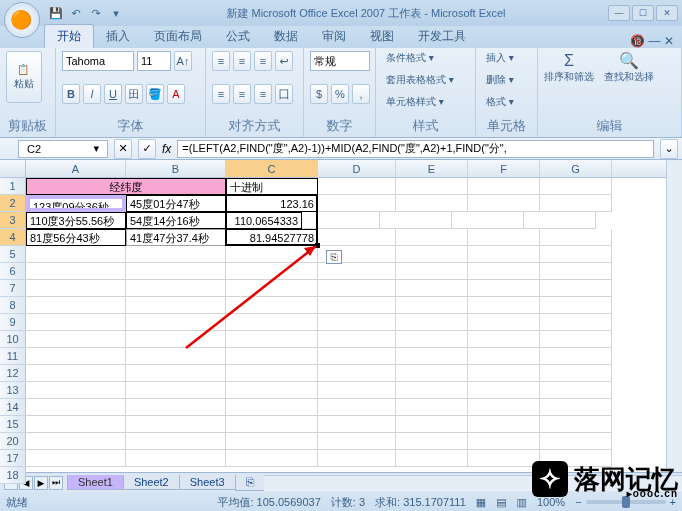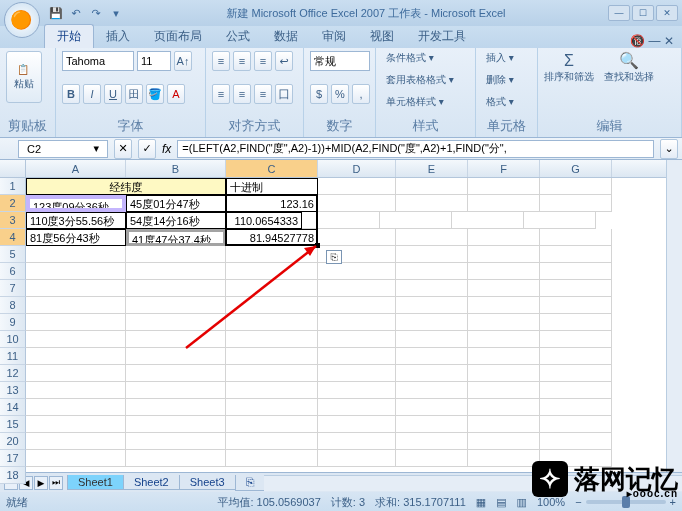--- a/index.html
+++ b/index.html
@@ -32,28 +32,28 @@
 .col-headers { display:flex; height: 18px; background: linear-gradient(#f4f8fc,#dce7f2); border-bottom:1px solid #b3c6db;}
 .rowhead-corner { width: 26px; border-right:1px solid #b3c6db;}
 .colh { border-right:1px solid #c8d5e4; text-align:center; font-size:11px; color:#3b5f86; line-height:18px;}
 .grid-body { display:flex;}
 .row-headers { width: 26px; background: linear-gradient(90deg,#f4f8fc,#dce7f2);}
 .rowh { height: 17px; border-bottom:1px solid #c8d5e4; border-right:1px solid #b3c6db; text-align:center; font-size:11px; color:#3b5f86; line-height:17px;}
 .cells { position:relative;}
 .crow { display:flex; height: 17px;}
 .cell { border-right:1px solid #d4d4d4; border-bottom:1px solid #d4d4d4; font-size:11px; padding:0 3px; line-height:17px; overflow:hidden; white-space:nowrap; background:#fff;}
 .cell.right { text-align:right;}
-.cell.head-merge { text-align:center; background:#fef9c3;}
+.cell.head-merge { text-align:center; background:#f9a8d4;}
 .selection { position:absolute; border:2px solid #000; pointer-events:none;}
 .fill-handle { position:absolute; width:5px; height:5px; background:#000;}
 .arrow { position:absolute; pointer-events:none; }
 .sheet-tabs { height: 20px; background:#dce7f3; border-top:1px solid #9db7d4; display:flex; align-items:center; font-size:11px;}
 .st-nav { display:flex; gap:1px; padding: 0 4px;}
 .st-nav div {width:14px;height:14px;background:#e8f0f9;border:1px solid #9db7d4;font-size:9px;display:flex;align-items:center;justify-content:center;}
-.st-tab { padding:1px 10px; background:#7dd3fc; border:1px solid #9db7d4; border-top:none; margin-right:-1px; color:#333;}
+.st-tab { padding:1px 10px; background:#c4b5fd; border:1px solid #9db7d4; border-top:none; margin-right:-1px; color:#333;}
 .st-tab.inactive { background:#dce7f3; color:#15428b;}
 .status-bar { height: 20px; background: linear-gradient(#d7e5f3,#cadef0); display:flex; align-items:center; font-size:11px; color:#3b5f86; padding:0 6px; gap:10px;}
 .status-bar .spacer{flex:1;}
 .zoom { display:flex; align-items:center; gap:4px;}
 .zoom-track{width:80px;height:4px;background:#b0c7de;border-radius:2px;position:relative;}
 .zoom-thumb{width:8px;height:12px;background:#5a7eaa;position:absolute;left:36px;top:-4px;border-radius:2px;}
 .scroll-v { position:absolute; right:0; top:0; bottom:0; width:16px; background:#e5edf6; border-left:1px solid #b9cde1;}
 .scroll-h { height:16px; background:#e5edf6; border-top:1px solid #b9cde1; flex:1;}
 .watermark { position:absolute; bottom:14px; right:4px; font-size:26px; font-weight:bold; color:#000; display:flex; align-items:center; gap:6px;}
 .watermark .icon{width:36px;height:36px;background:#000;border-radius:6px;display:flex;align-items:center;justify-content:center;color:#fff;}
@@ -241,21 +241,21 @@
         <div class="cell" style="width:100px;border:1px solid #000">110度3分55.56秒</div>
         <div class="cell" style="width:100px;border:1px solid #000">54度14分16秒</div>
         <div class="cell right" style="width:76px;border:1px solid #000">110.0654333</div>
         <div class="cell" style="width:78px"></div>
         <div class="cell" style="width:72px"></div>
         <div class="cell" style="width:72px"></div>
         <div class="cell" style="width:72px"></div>
       </div>
       <div class="crow">
         <div class="cell" style="width:100px;border:1px solid #000">81度56分43秒</div>
-        <div class="cell" style="width:100px;border:3px solid #a3a3a3">41度47分37.4秒</div>
+        <div class="cell" style="width:100px;border:1px solid #a3a3a3">41度47分37.4秒</div>
         <div class="cell right" style="width:92px;border:1px solid #000">81.94527778</div>
         <div class="cell" style="width:78px"></div>
         <div class="cell" style="width:72px"></div>
         <div class="cell" style="width:72px"></div>
         <div class="cell" style="width:72px"></div>
       </div>
       <div class="crow">
           <div class="cell" style="width:100px"></div>
           <div class="cell" style="width:100px"></div>
           <div class="cell" style="width:92px"></div>

